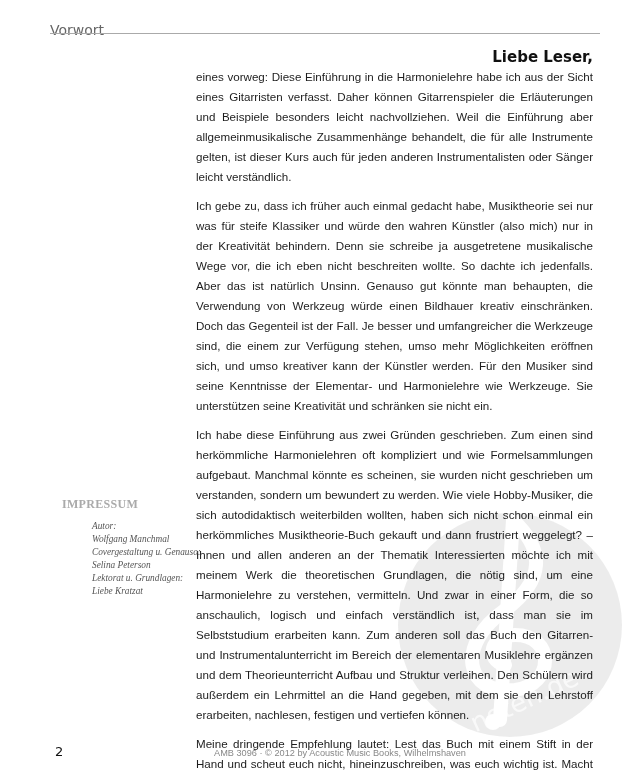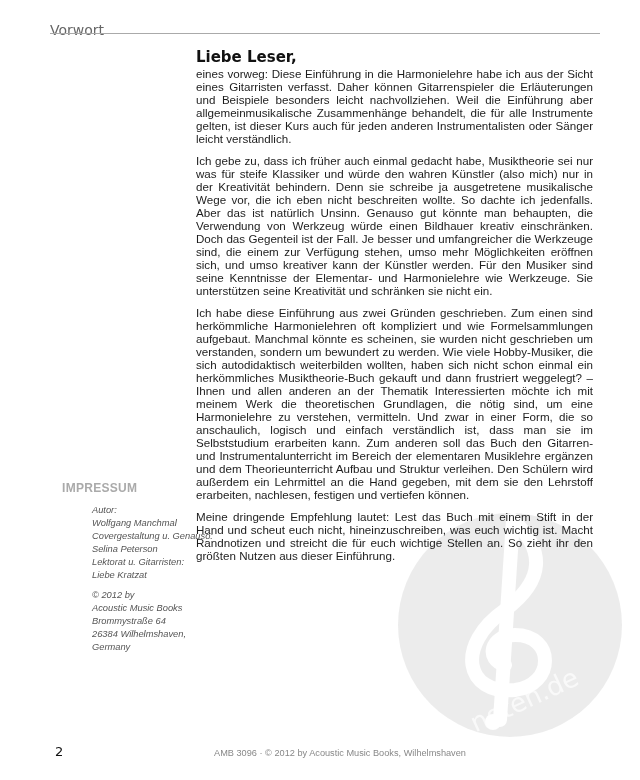--- a/index.html
+++ b/index.html
@@ -1,23 +1,23 @@
 <!DOCTYPE html>
 <html><head>
 <meta charset="utf-8">
 <style>
   html, body { margin:0; padding:0; background:#fff; }
   body { width:640px; height:780px; position:relative; overflow:hidden; font-family:"DejaVu Sans", sans-serif; color:#1a1a1a; }
   .running-head { position:absolute; left:50px; top:22px; font-size:14px; color:#666; }
   .head-rule { position:absolute; left:50px; top:33px; width:433px; height:1px; background:#aaa; }
   .watermark { position:absolute; left:395px; top:510px; width:230px; height:230px; opacity:0.28; pointer-events:none; }
   .main { position:absolute; left:196px; top:47px; width:397px; }
-  .title { font-family:"DejaVu Sans", sans-serif; font-weight:bold; font-size:15px; margin:0; line-height:20px; color:#111; }
-  .para { font-family:"Liberation Sans", sans-serif; font-size:11.6px; line-height:13px; text-align:justify; margin:0 0 9px 0; hyphens:manual; color:#1c1c1c; }
-  .sidebar { position:absolute; left:62px; top:482px; width:130px; font-family:Liberation Sans, sans-serif; font-style:italic; font-size:9.3px; line-height:13px; color:#555; }
+  .title { font-family:"DejaVu Sans", sans-serif; font-weight:bold; font-size:15px; margin:0; line-height:20px; color:#111;text-align:right; }
+  .para { font-family:"Liberation Sans", sans-serif; font-size:11.6px; line-height:20px; text-align:justify; margin:0 0 9px 0; hyphens:manual; color:#1c1c1c; }
+  .sidebar { position:absolute; left:62px; top:498px; width:130px; font-family:Liberation Serif, serif; font-style:italic; font-size:9.3px; line-height:13px; color:#555; }
   .sb-title { font-style:normal; font-weight:bold; font-size:12px; color:#aaa; margin-bottom:9px; letter-spacing:0.3px; }
   .sb-group { margin-bottom:7px;margin-left:30px; }
   .sb-line { display:block; white-space:nowrap; }
   .footer-page { position:absolute; left:55px; top:744px; font-size:13px; color:#111; }
   .footer-text { position:absolute; left:12px; width:640px; top:748px; text-align:center; font-family:"Liberation Sans", sans-serif; font-size:9.2px; color:#888;padding-left:8px; }
 </style>
 </head>
 <body>
 
 <div class="running-head">Vorwort</div>
@@ -42,26 +42,19 @@
 
 </div>
 
 <div class="sidebar">
   <div class="sb-title">IMPRESSUM</div>
   <div class="sb-group">
     <span class="sb-line">Autor:</span>
     <span class="sb-line">Wolfgang Manchmal</span>
     <span class="sb-line">Covergestaltung u. Genauso:</span>
     <span class="sb-line">Selina Peterson</span>
-    <span class="sb-line">Lektorat u. Gitarristen:</span>
+    <span class="sb-line">Lektorat u. Grundlagen:</span>
     <span class="sb-line">Liebe Kratzat</span>
-  </div>
-  <div class="sb-group">
-    <span class="sb-line">© 2012 by</span>
-    <span class="sb-line">Acoustic Music Books</span>
-    <span class="sb-line">Brommystraße 64</span>
-    <span class="sb-line">26384 Wilhelmshaven,</span>
-    <span class="sb-line">Germany</span>
   </div>
 </div>
 
 <div class="footer-page">2</div>
 <div class="footer-text">AMB 3096 · © 2012 by Acoustic Music Books, Wilhelmshaven</div>
 
 </body></html>

